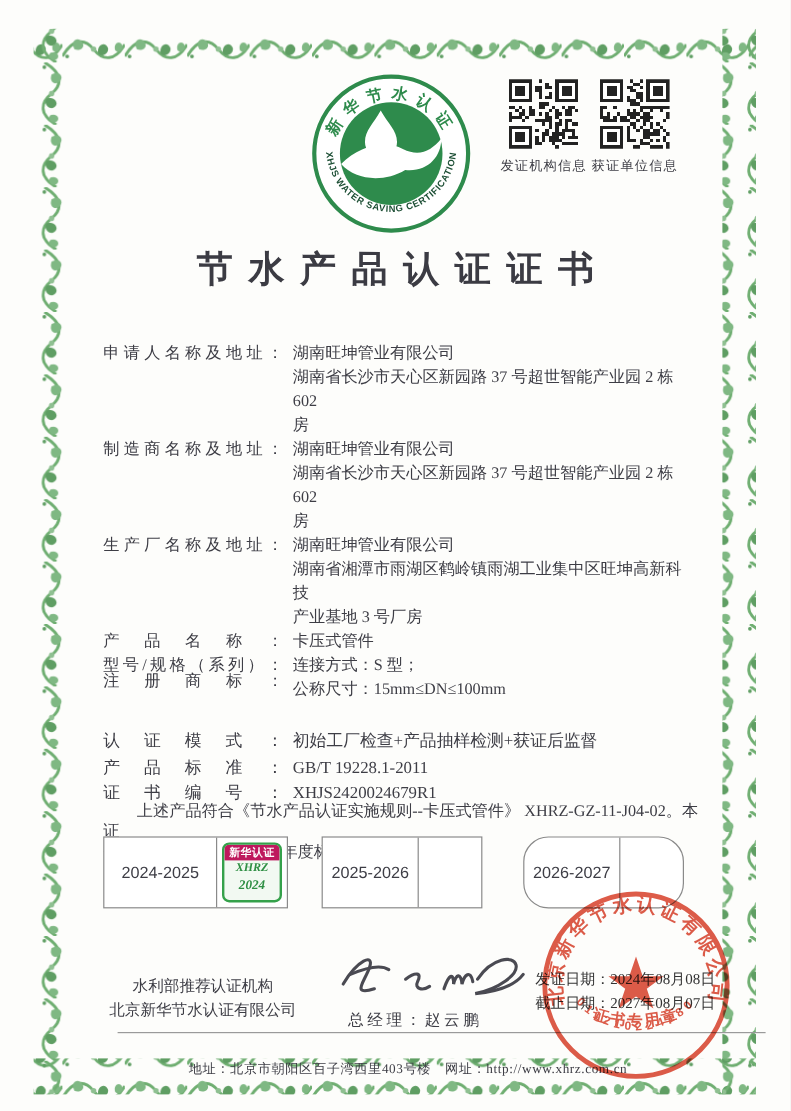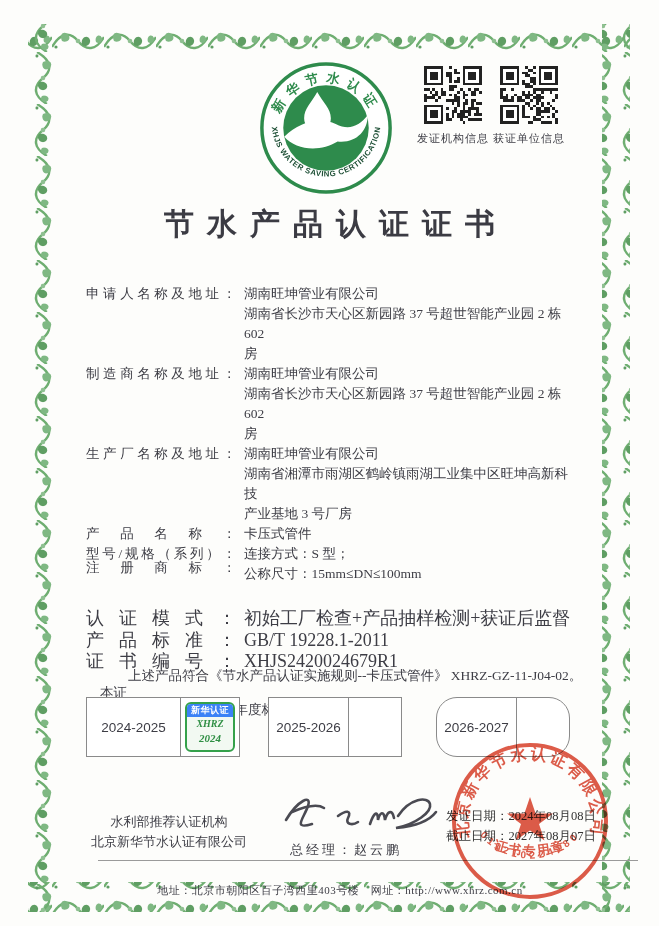--- a/index.html
+++ b/index.html
@@ -15,31 +15,31 @@
   
   .title{left:0;top:204px;width:659px;text-align:center;font-family:"Liberation Sans","DejaVu Sans",sans-serif;
          font-weight:bold;font-size:30px;letter-spacing:13px;text-indent:13px;color:#3b3b43;}
   
   .body-block{left:86px;top:284px;width:490px;font-size:13.5px;line-height:20px;}
   .frow{display:flex;align-items:flex-start;}
   .flabel{width:150px;flex:0 0 150px;text-align:justify;text-align-last:justify;color:#3d3d45;}
   .fvalue{flex:1;padding-left:8px;}
   .tm-row{left:86px;top:558px;width:490px;font-size:13.5px;line-height:20px;}
   .tm-name{font-family:"Liberation Sans","DejaVu Sans",sans-serif;font-weight:bold;font-size:16px;color:#3a3a42;letter-spacing:1px;}
-  .cert-block{left:86px;top:608px;width:490px;font-size:18px;line-height:21.5px;font-family:Liberation Serif, serif;}
+  .cert-block{left:86px;top:608px;width:490px;font-size:14px;line-height:21.5px;font-family:Liberation Serif, serif;}
   .statement{left:86px;top:667px;width:500px;font-size:13.5px;line-height:17px;}
-  .statement .l1{text-indent:28px;margin-left:14px;}
+  .statement .l1{text-indent:28px;}
   
   .ybox{top:697px;height:58px;border:1px solid #8a8a8a;display:flex;background:#fff;}
   .ybox .yr{flex:1;display:flex;align-items:center;justify-content:center;
             font-family:"Liberation Sans","DejaVu Sans",sans-serif;font-size:13.5px;color:#3d3d45;}
   .ybox .cell{border-left:1px solid #8a8a8a;display:flex;align-items:center;justify-content:center;}
   .sticker{width:46px;height:46px;border:2px solid #35a14b;border-radius:6px;background:#f2f9f2;
            display:flex;flex-direction:column;align-items:center;overflow:hidden;}
-  .sticker .band{width:100%;background:#3b82f6;color:#fff;font-size:9px;font-weight:bold;
+  .sticker .band{width:100%;background:#be185d;color:#fff;font-size:9px;font-weight:bold;
                  text-align:center;line-height:13px;letter-spacing:0.5px;}
   .sticker .xh{font-style:italic;font-weight:bold;font-size:10px;color:#2f8f44;line-height:14px;}
   .sticker .y4{font-style:italic;font-weight:bold;font-size:11px;color:#2f8f44;line-height:14px;}
   
   .org{left:64px;top:812px;width:210px;text-align:center;font-size:13px;line-height:20px;color:#3d3d45;}
   .signer{left:290px;top:841px;font-size:13px;letter-spacing:3px;color:#3d3d45;}
   .dates{left:446px;top:806px;font-size:12.5px;line-height:20px;color:#333;z-index:1;}
   .stamp{left:447px;top:738px;width:166px;height:166px;z-index:2;opacity:0.87;mix-blend-mode:multiply;}
   .divider{left:98px;top:860px;width:540px;border-top:1px solid #9a9a9a;height:0;}
   .address{left:60px;top:866px;width:560px;text-align:center;font-size:11px;color:#3d3d45;letter-spacing:0.5px;margin-top:17px;}

